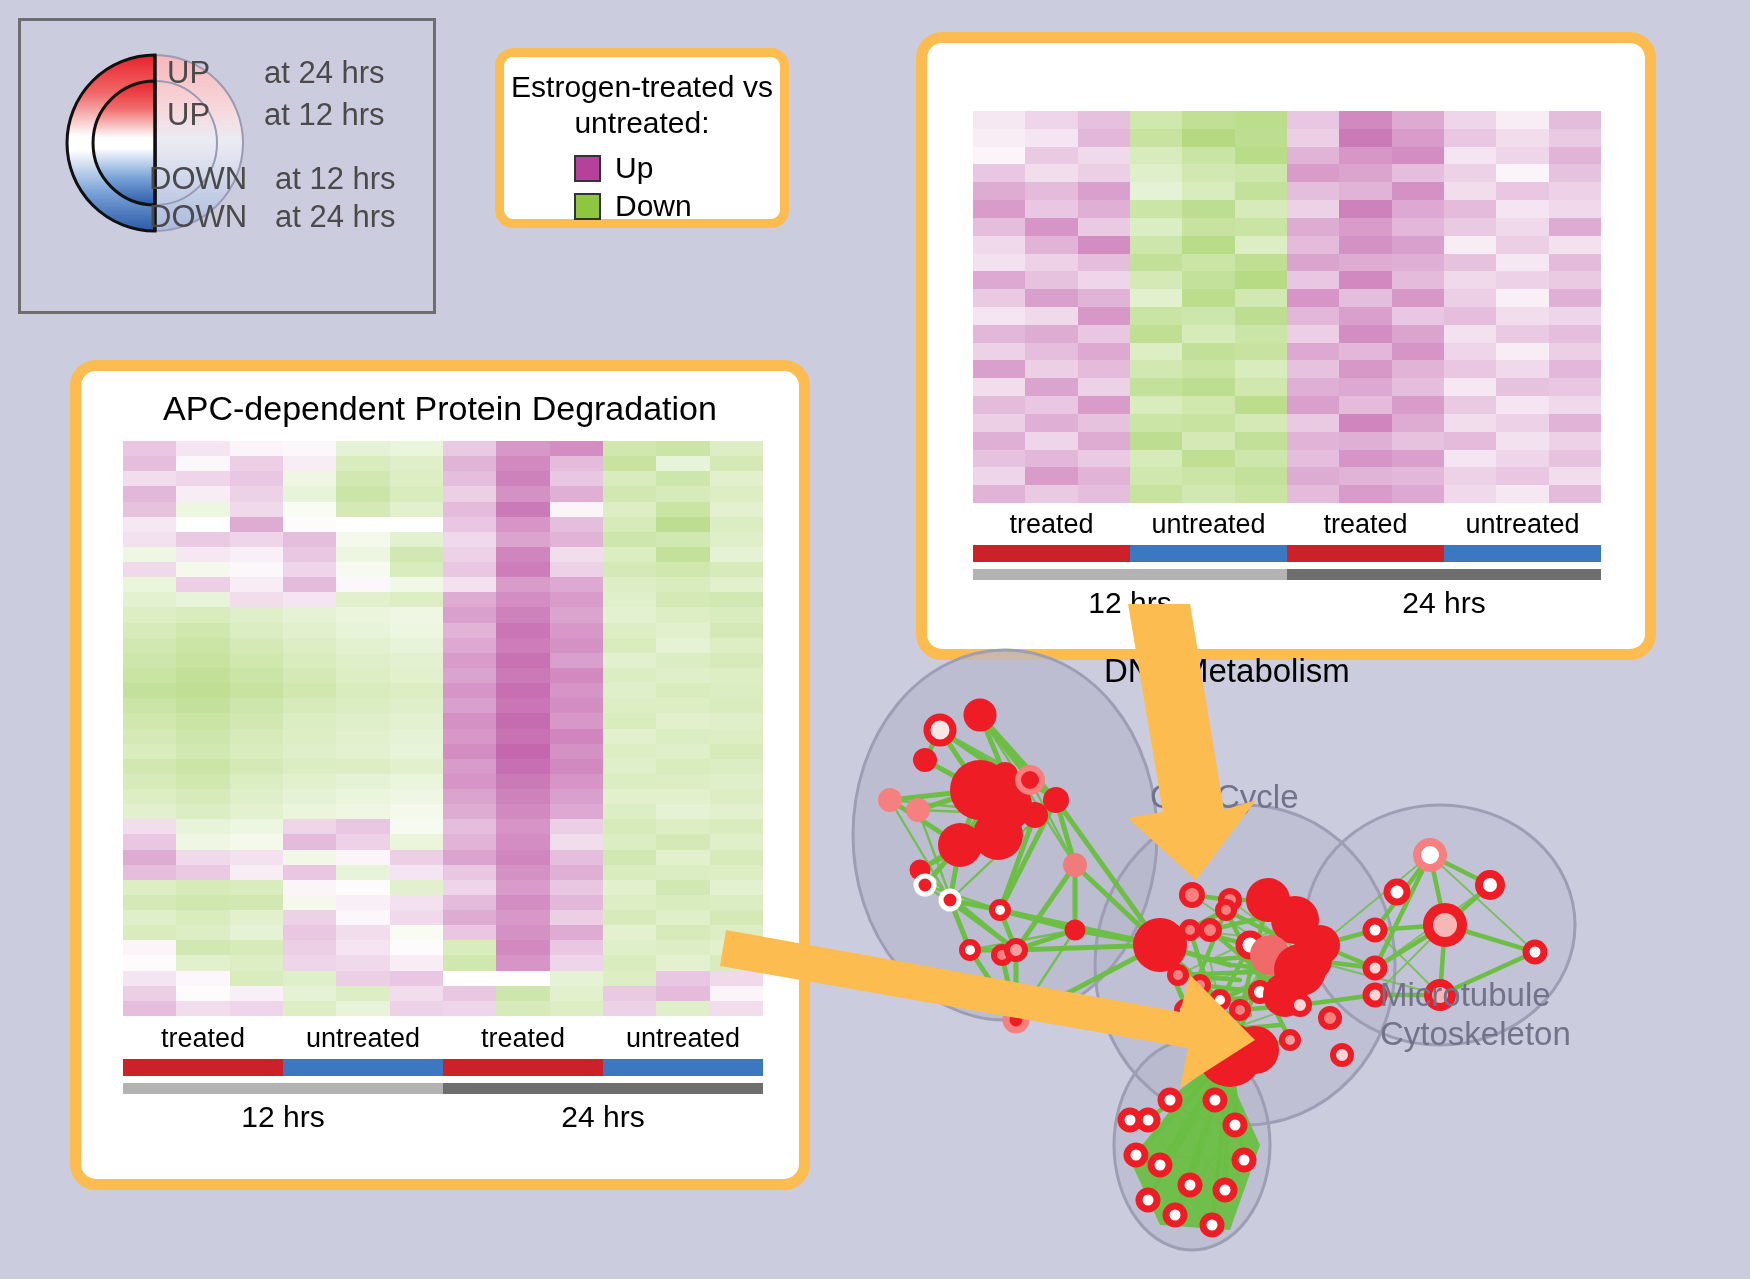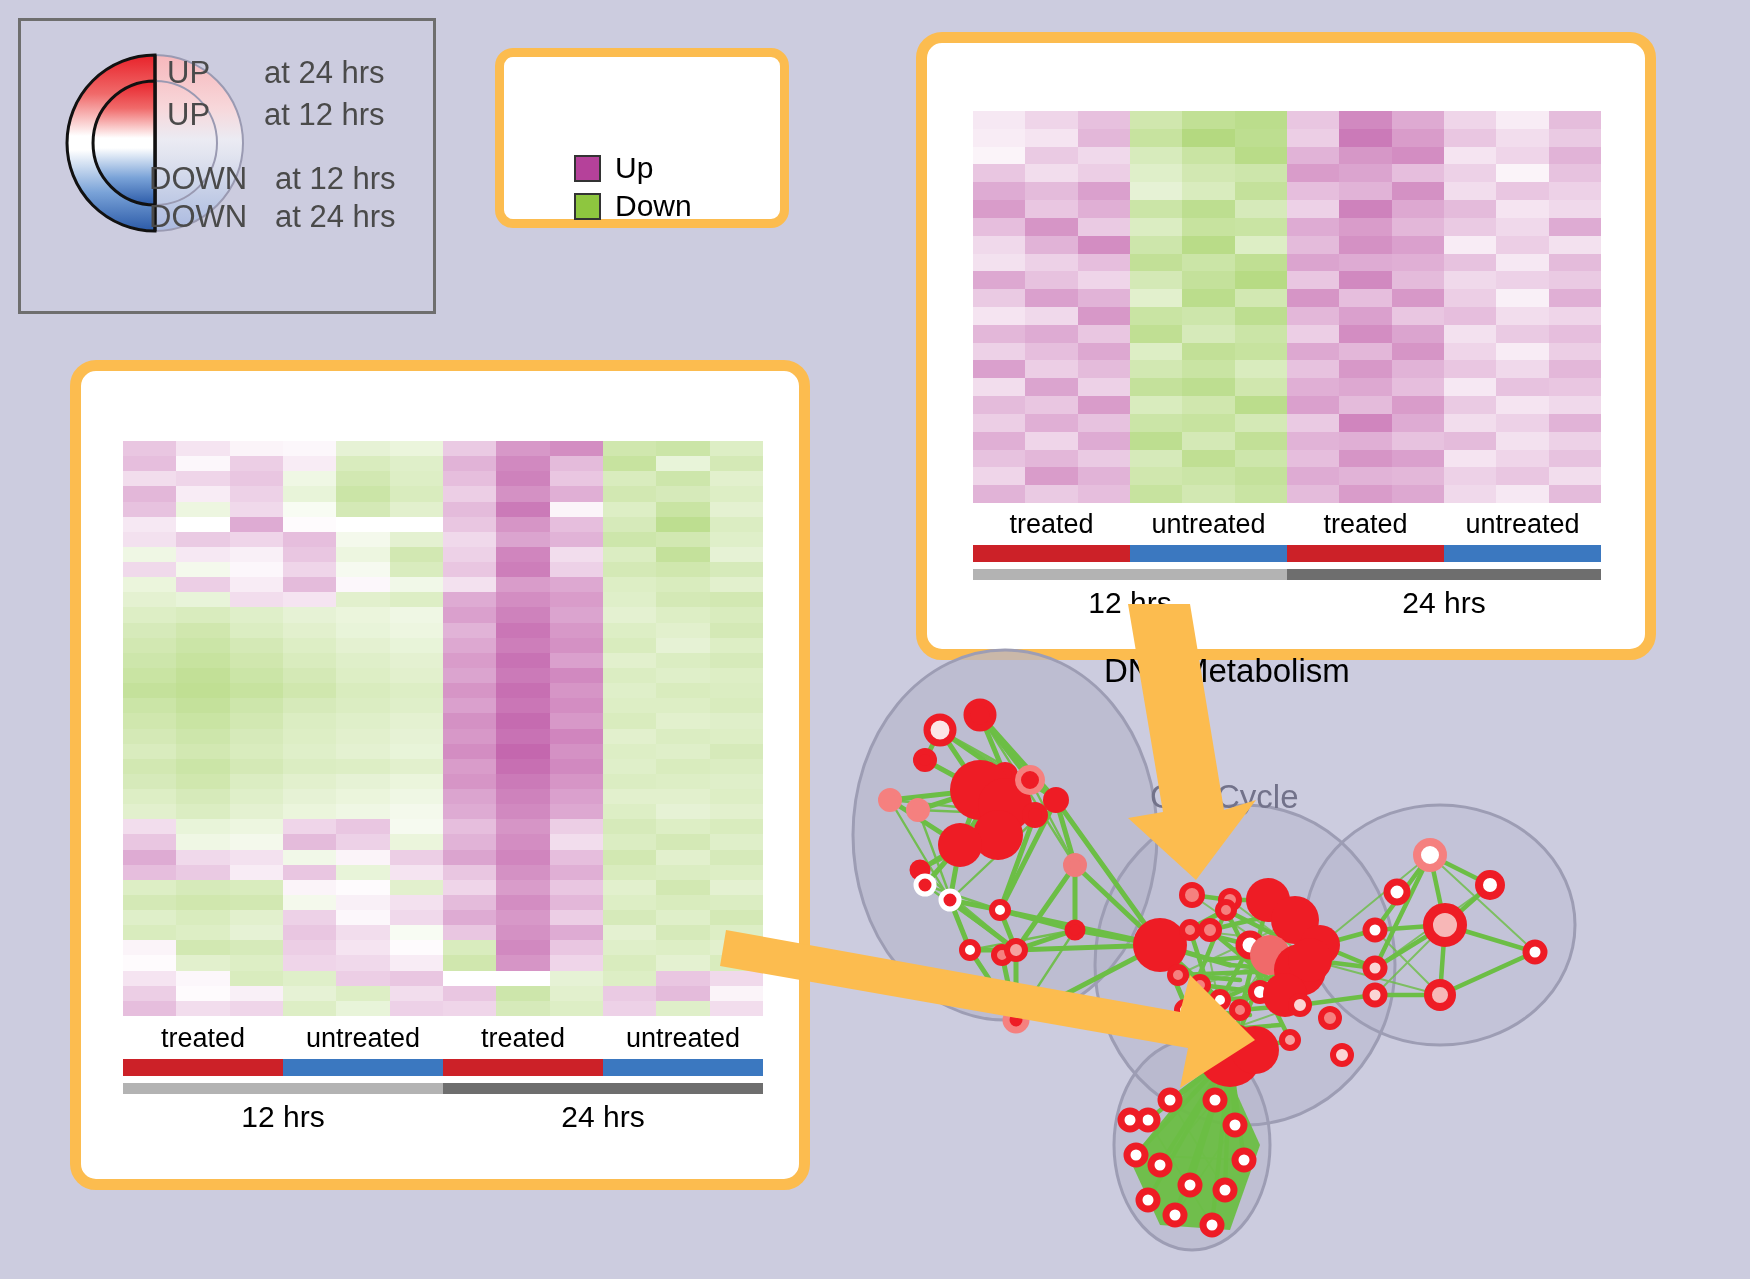--- a/index.html
+++ b/index.html
@@ -124,20 +124,22 @@
   <div class="legend-line" style="left:128px;top:178px;">
     <span>DOWN</span>
   </div>
   <div class="legend-line" style="left:254px;top:178px;">
     <span>at 24 hrs</span>
   </div>
 
 </div>
 
 <div class="abs" id="key-box">
+  <div id="key-title">Estrogen-treated
+vs untreated:</div>
   <div class="key-row" style="top:94px;">
     <i class="swatch" style="background:#b5419a"></i>
     <span>Up</span>
   </div>
   <div class="key-row" style="top:132px;">
     <i class="swatch" style="background:#8ec63f"></i>
     <span>Down</span>
   </div>
 </div>
 
@@ -429,20 +431,21 @@
     <i style="background:#6e6e6e"></i>
   </div>
 
   <div class="ann-hrs" style="left:46px;top:543px;width:628px;">
     <span>12 hrs</span>
     <span>24 hrs</span>
   </div>
 </div>
 
 <div class="abs panel" id="panel-apc">
+  <div class="panel-title" style="top:18px;">APC-dependent Protein Degradation</div>
 
   <div class="hm" id="hm-apc" style="left: 42px; top: 70px; width: 640px; height: 575px; grid-template-columns: repeat(12, 1fr); grid-template-rows: repeat(38, 1fr);">
       <i style="background:rgb(233,198,225)"></i>
       <i style="background:rgb(245,228,241)"></i>
       <i style="background:rgb(251,244,249)"></i>
       <i style="background:rgb(252,247,251)"></i>
       <i style="background:rgb(230,242,213)"></i>
       <i style="background:rgb(235,245,220)"></i>
       <i style="background:rgb(234,202,227)"></i>
       <i style="background:rgb(215,152,200)"></i>
@@ -1185,20 +1188,22 @@
       <circle cx="360" cy="585" r="9" fill="#ffffff" stroke="#ee1c25" stroke-width="7"></circle>
       <circle cx="395" cy="590" r="9" fill="#ffffff" stroke="#ee1c25" stroke-width="7"></circle>
       <circle cx="345" cy="615" r="9" fill="#ffffff" stroke="#ee1c25" stroke-width="7"></circle>
       <circle cx="382" cy="625" r="9" fill="#ffffff" stroke="#ee1c25" stroke-width="7"></circle>
       <circle cx="300" cy="520" r="9" fill="#ffffff" stroke="#ee1c25" stroke-width="7"></circle>
     </g>
   </svg>
 
   <div class="net-label" style="left:274px;top:52px;color:#000;font-size:33px;">DNA Metabolism</div>
   <div class="net-label" style="left:320px;top:178px;color:#72728a;font-size:33px;">Cell Cycle</div>
+  <div class="net-label" style="left:550px;top:376px;color:#72728a;font-size:33px;text-align:left;">Microtubule
+Cytoskeleton</div>
 </div>
 
 <svg class="abs" id="arrows" viewBox="0 0 1750 1279">
 
   <path fill="#fcbc4f" d="M1128 604 L1190 604 L1224 810 L1256 800 L1196 880 L1128 818 L1163 812 Z"></path>
 
   <path fill="#fcbc4f" d="M726 930 L1180 1012 L1190 975 L1255 1040 L1180 1088 L1188 1048 L720 966 Z"></path>
 </svg>
 
 </body></html>

